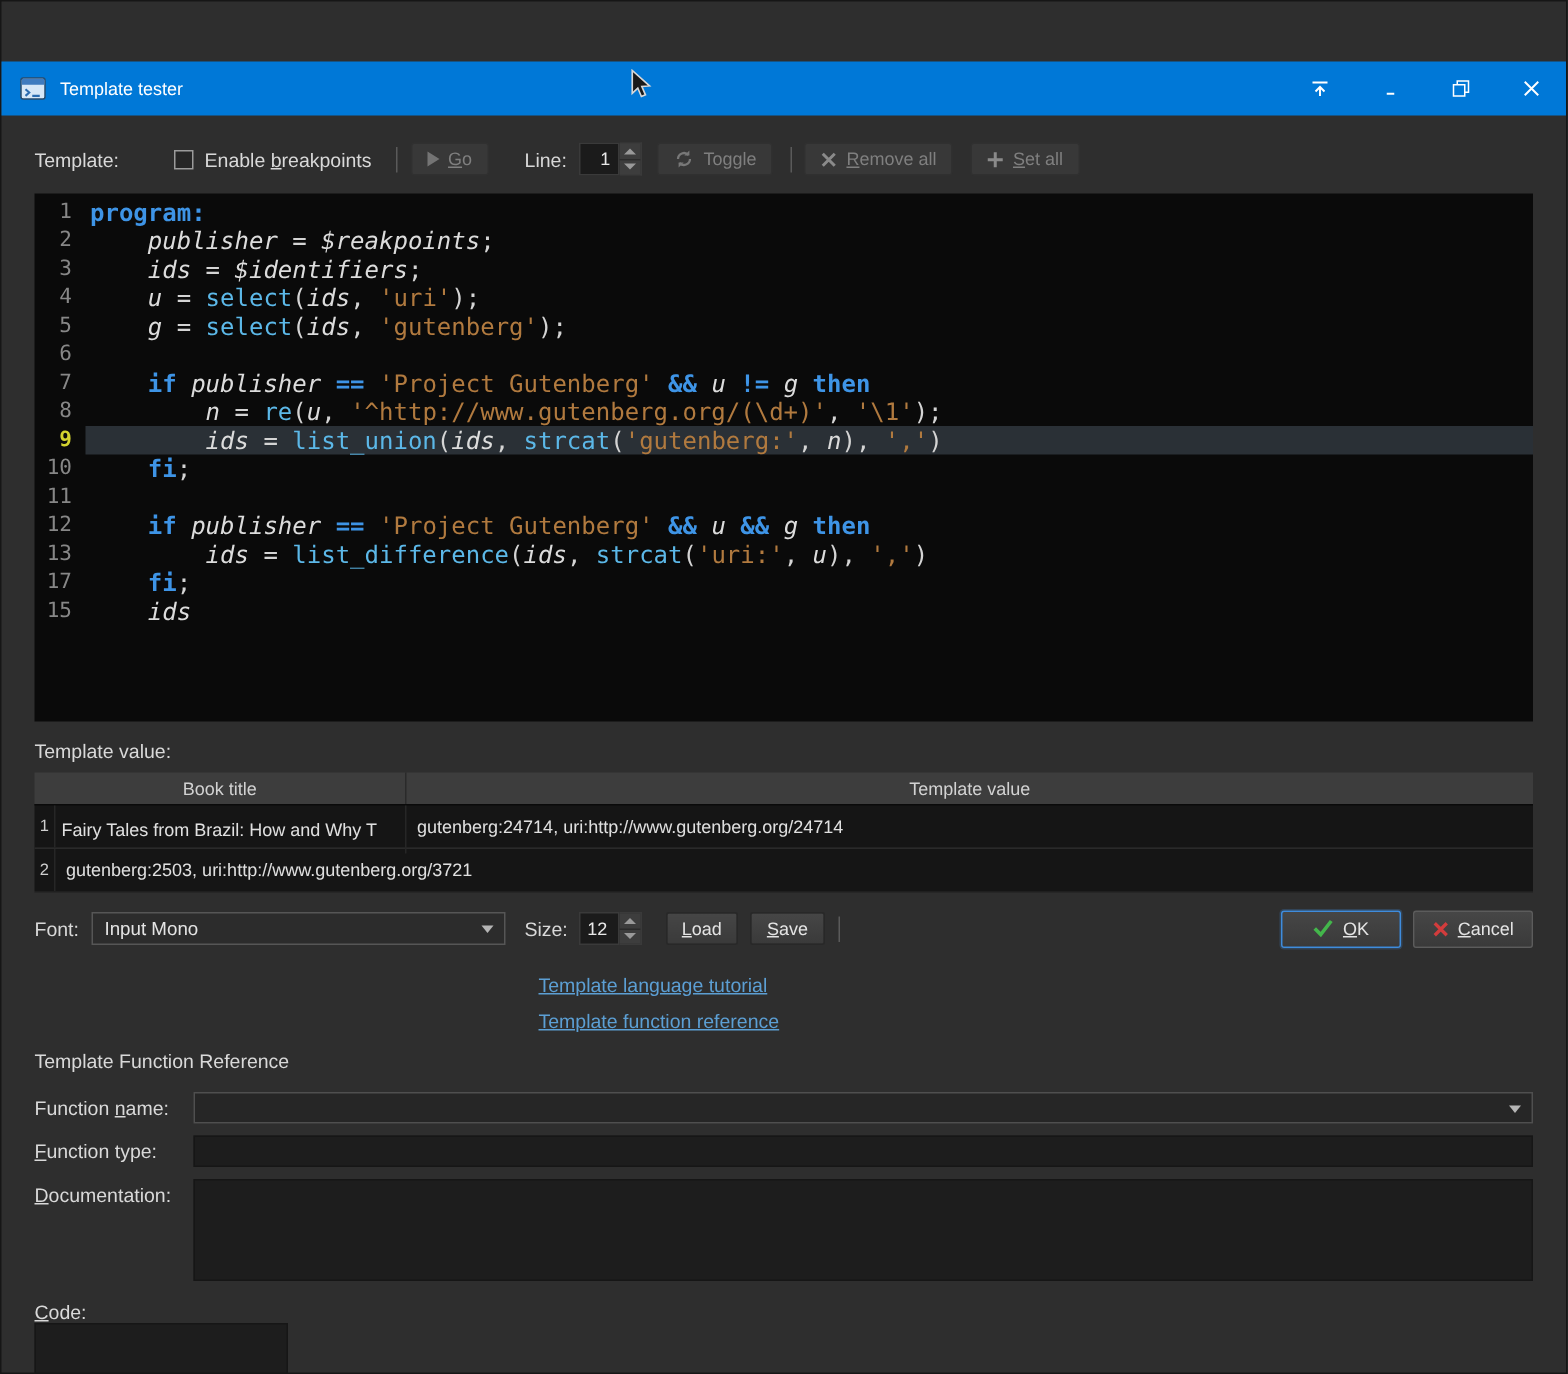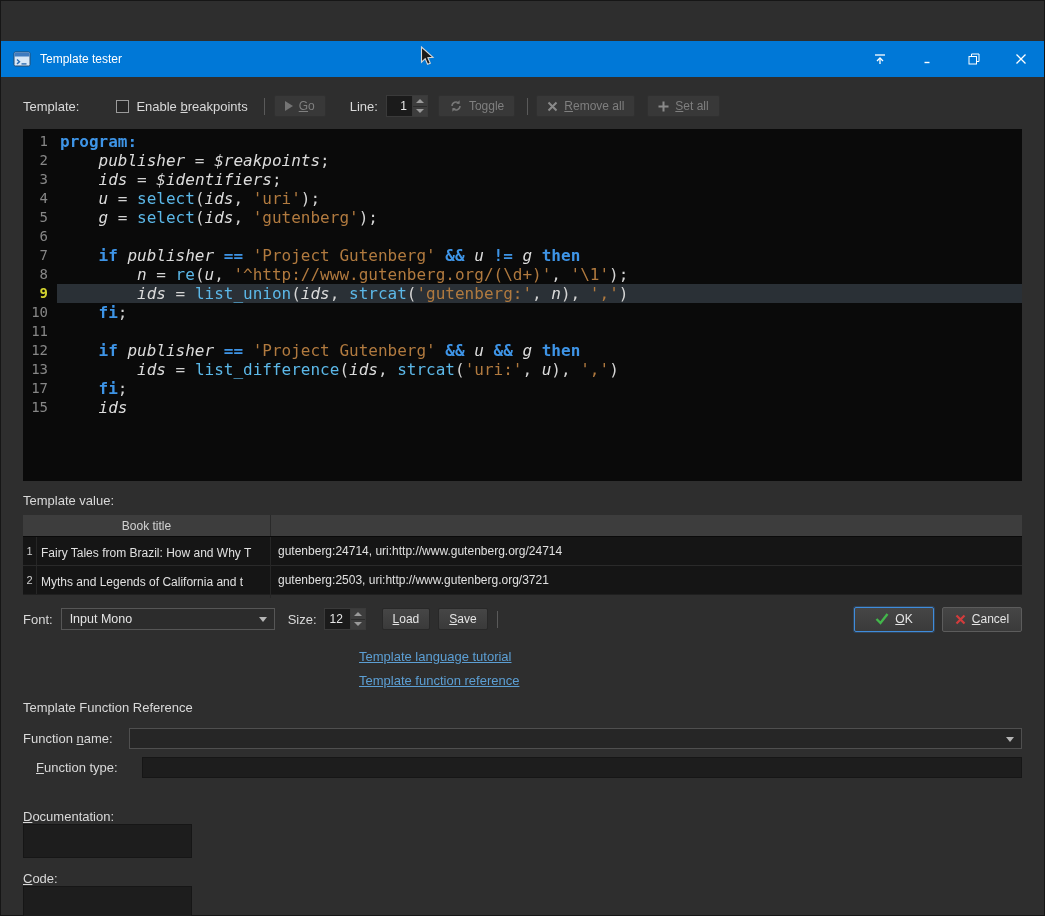--- a/index.html
+++ b/index.html
@@ -86,21 +86,21 @@
   .tv-num { width: 14px; flex: none; display: flex; align-items: center; justify-content: center;
             color: #cfcfcf; font-size: 11px; border-right: 1px solid #262626; }
   .tv-book { width: 234px; flex: none; display: flex; align-items: center; padding: 16px 4px;
              border-right: 1px solid #262626; overflow: hidden; white-space: nowrap; }
   .tv-val { flex: 1; display: flex; align-items: center; padding: 0 7px; overflow: hidden; white-space: nowrap; }
 
   
   .font-row { margin-top: 11px; display: flex; align-items: center; height: 26px; flex: none; }
   .combo { display: flex; align-items: center; background: #2c2c2c; border: 1px solid #565656;
            height: 22px; position: relative; }
-  .font-combo { width: 214px; margin-left: 8px; padding: 0 22px 0 8px; color: #e4e4e4; font-size: 12.5px; }
+  .font-combo { width: 276px; margin-left: 8px; padding: 0 22px 0 8px; color: #e4e4e4; font-size: 12.5px; }
   .combo-text { overflow: hidden; white-space: nowrap; }
   .combo-arrow { position: absolute; right: 7px; top: 8px; width: 0; height: 0;
                  border-left: 4px solid transparent; border-right: 4px solid transparent;
                  border-top: 5px solid #b5b5b5; }
   .size-lbl { margin-left: 13px; }
   .font-row .spin { margin-left: 7px; }
   .load-btn { margin-left: 16px; }
   .save-btn { margin-left: 8px; }
   .ok-btn { margin-left: auto; width: 80px; height: 25px; border: 1px solid var(--ok-border, #3f8cdc);
             box-shadow: 0 0 0 1px rgba(63,140,220,0.25); }
@@ -111,22 +111,22 @@
   .link { display: table; color: var(--link, #5c9fd4); font-size: 13px; text-decoration: underline; cursor: pointer; }
   .link + .link { margin-top: 9px; }
 
   
   .fr-title { margin-top: 12px; flex: none; }
   .form-row { display: flex; align-items: center; flex: none; }
   .form-row.top { align-items: flex-start; }
   .form-lbl { width: 106px; flex: none; color: #d9d9d9; font-size: 13px; }
   .form-row.top .form-lbl { padding-top: 3px; }
   .row-name { margin-top: 13px; }
-  .row-type { margin-top: 8px; margin-left: 13px; }
-  .row-doc { margin-top: 28px; flex-direction: column; }
+  .row-type { margin-top: 8px; }
+  .row-doc { margin-top: 8px; }
   .row-code { margin-top: 10px; flex-direction: column; }
   .fn-combo { flex: 1; height: 21px; background: #262626; border: 1px solid #4f4f4f; padding: 0 22px 0 6px;
               color: #dddddd; font-size: 12px; }
   .field { flex: 1; background: #1d1d1d; border: 1px solid #161616; color: #dddddd;
            font-family: inherit; font-size: 12px; padding: 2px 6px; }
   .type-field { height: 21px; }
   .doc-field { height: 68px; resize: none; }
   .code-field { height: 75px; resize: none; }
 </style>
 </head>
@@ -236,30 +236,30 @@
           <div class="ed-line"><span class="ed-gutter">13</span><span class="ed-code"><span class="tk-p">        </span><span class="tk-i">ids</span><span class="tk-p"> = </span><span class="tk-f">list_difference</span><span class="tk-p">(</span><span class="tk-i">ids</span><span class="tk-p">, </span><span class="tk-f">strcat</span><span class="tk-p">(</span><span class="tk-s">'uri:'</span><span class="tk-p">, </span><span class="tk-i">u</span><span class="tk-p">), </span><span class="tk-s">','</span><span class="tk-p">)</span></span></div>
           <div class="ed-line"><span class="ed-gutter">17</span><span class="ed-code"><span class="tk-p">    </span><span class="tk-k">fi</span><span class="tk-p">;</span></span></div>
           <div class="ed-line"><span class="ed-gutter">15</span><span class="ed-code"><span class="tk-p">    </span><span class="tk-i">ids</span></span></div>
         </div>
     </div>
 
     <div class="lbl section-lbl">Template value:</div>
     <div class="tv-table">
       <div class="tv-header">
         <div class="tv-h tv-h-book">Book title</div>
+        <div class="tv-h tv-h-val">Template value</div>
       </div>
       <div id="results-rows">
           <div class="tv-row">
             <div class="tv-num">1</div>
             <div class="tv-book">Fairy Tales from Brazil: How and Why T</div>
             <div class="tv-val">gutenberg:24714, uri:http://www.gutenberg.org/24714</div>
           </div>
           <div class="tv-row">
             <div class="tv-num">2</div>
-            <div class="tv-book">Myths and Legends of California and t</div>
             <div class="tv-val">gutenberg:2503, uri:http://www.gutenberg.org/3721</div>
           </div>
         </div>
     </div>
 
     <div class="font-row">
       <span class="lbl">Font:</span>
       <div class="combo font-combo">
         <span class="combo-text">Input Mono</span>
         <span class="combo-arrow"></span>

